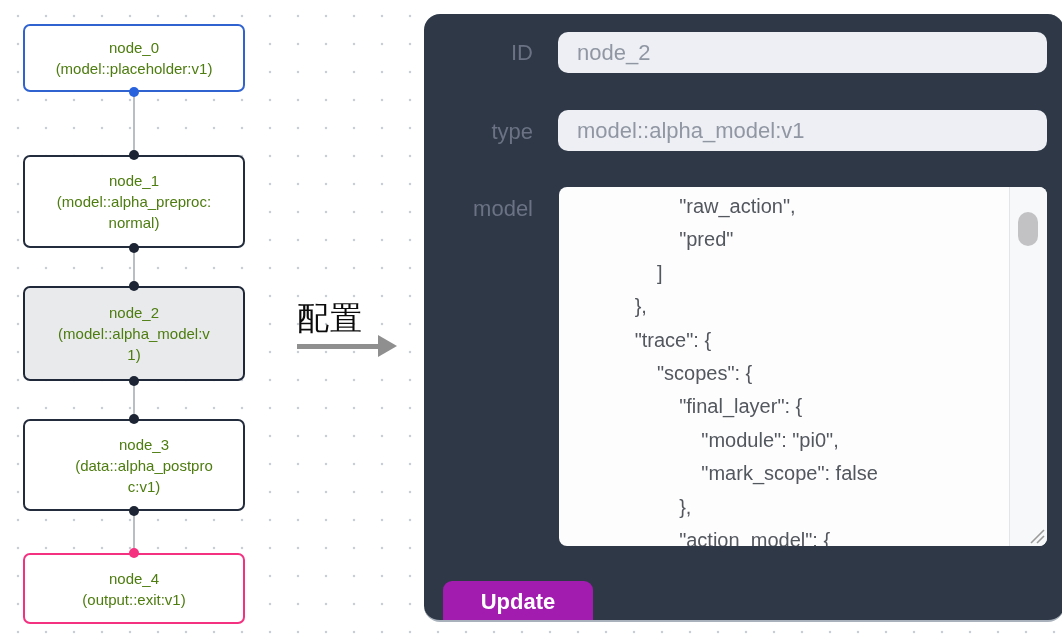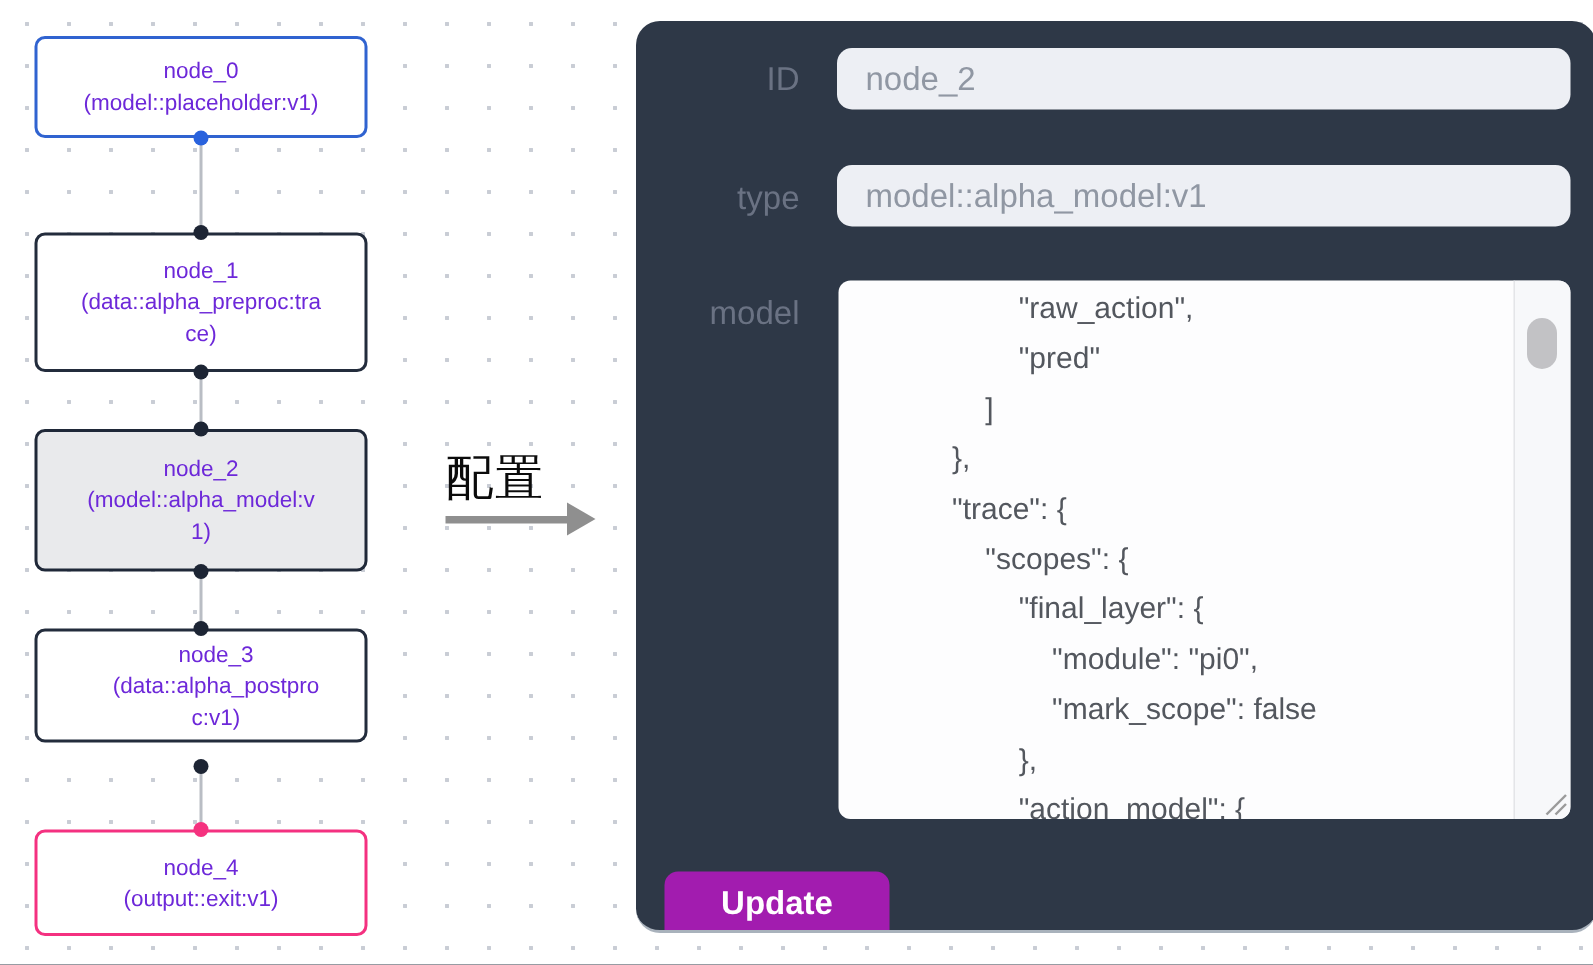--- a/index.html
+++ b/index.html
@@ -25,28 +25,28 @@
     border: 2px solid #232c3c;
     border-radius: 7px;
     display: flex;
     flex-direction: column;
     align-items: center;
     justify-content: center;
     text-align: center;
     padding: 6px 28px;
     font-size: 15px;
     line-height: 21px;
-    color: #6d28d9;
+    color: #4d7c0f;
     z-index: 2;
   }
   .node-text { word-break: break-all; }
   .node-0 { top: 24px;  height: 68px; border-color: #3063d0; }
   .node-1 { top: 155px; height: 93px; }
   .node-2 { top: 286px; height: 95px; background: #e9eaec; border-width: 2.5px; border-color: #1f2838; }
-  .node-3 { top: 419px; height: 76px; padding-left: 48px; }
+  .node-3 { top: 419px; height: 92px; padding-left: 48px; }
   .node-4 { top: 553px; height: 71px; border-color: #f43180; }
 
   .edge {
     position: absolute;
     left: 133px;
     width: 2px;
     background: #b9bdc4;
     z-index: 1;
   }
   .edge-0 { top: 92px;  height: 63px; }
@@ -209,21 +209,21 @@
   <div class="edge edge-2"></div>
   <div class="edge edge-3"></div>
 
   <div class="node node-0">
     <div class="node-text">node_0</div>
     <div class="node-text">(model::placeholder:v1)</div>
   </div>
 
   <div class="node node-1">
     <div class="node-text">node_1</div>
-    <div class="node-text">(data::alpha_preproc:trace)</div>
+    <div class="node-text">(model::alpha_preproc:normal)</div>
   </div>
 
   <div class="node node-2">
     <div class="node-text">node_2</div>
     <div class="node-text">(model::alpha_model:v1)</div>
   </div>
 
   <div class="node node-3">
     <div class="node-text">node_3</div>
     <div class="node-text">(data::alpha_postproc:v1)</div>

